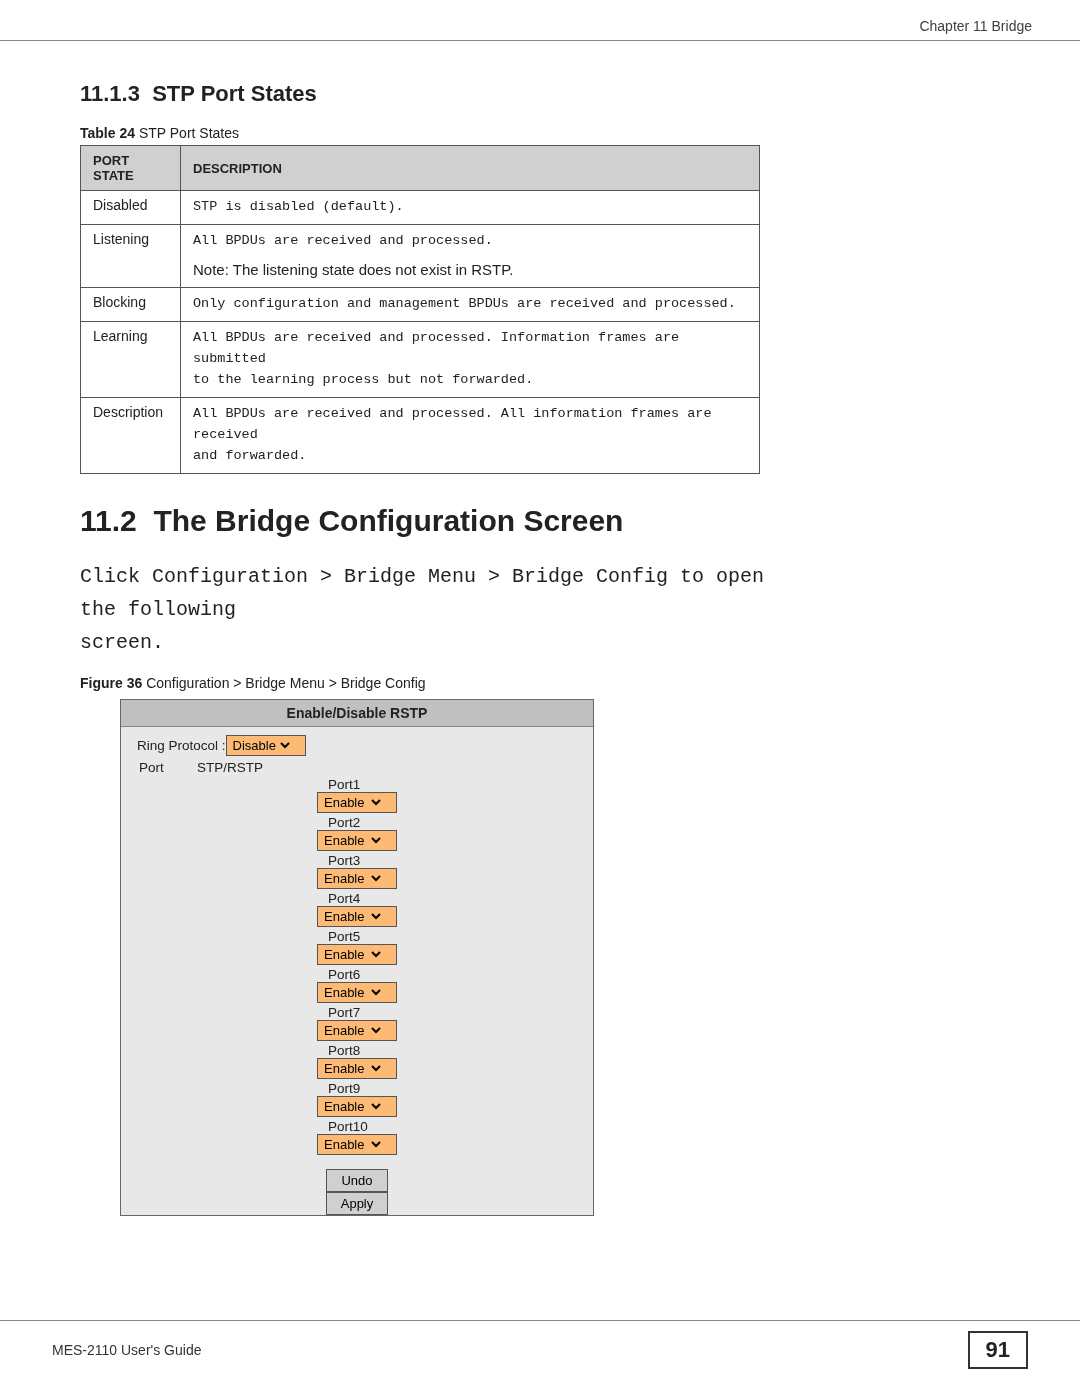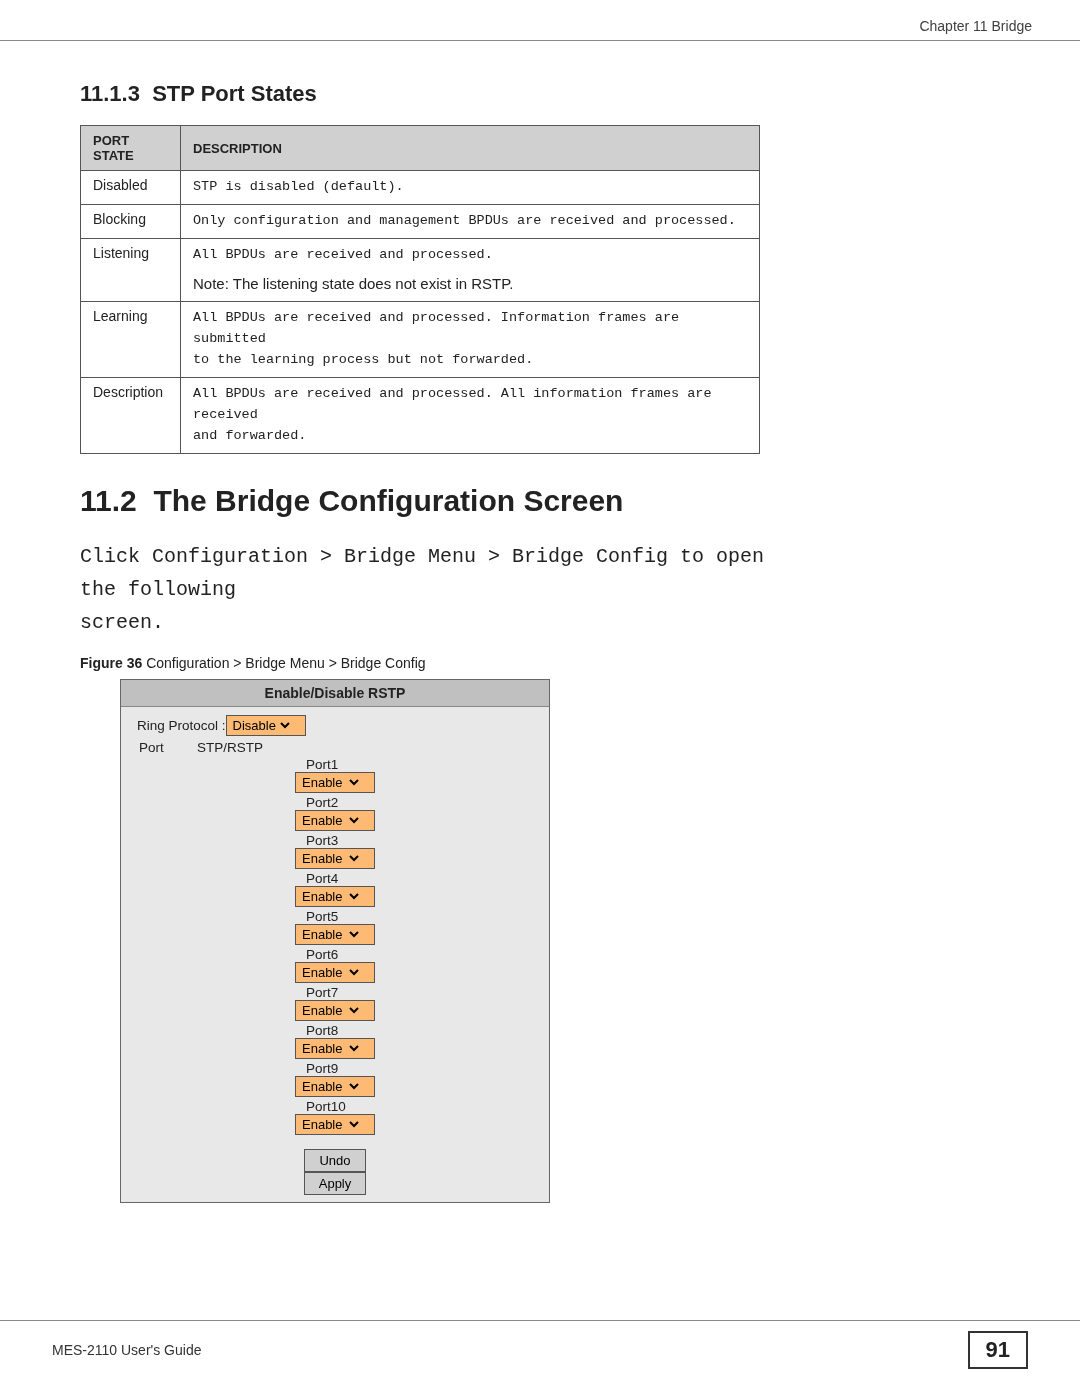--- a/index.html
+++ b/index.html
@@ -95,23 +95,23 @@
       max-width: 700px;
     }
     .figure-caption {
       font-size: 14px;
       margin-bottom: 8px;
       margin-top: 6px;
     }
     
     .ui-screenshot {
       border: 1.5px solid #666;
-      width: 430px;
+      width: 474px;
       background: #e8e8e8;
-      padding: 0 0 7px 0;
+      padding: 0 0 0 0;
       margin-top: 4px;
       margin-left: 40px;
     }
     .ui-title-bar {
       background: #c0c0c0;
       border-bottom: 1.5px solid #888;
       text-align: center;
       font-size: 14px;
       font-weight: bold;
       padding: 5px 0;
@@ -213,45 +213,48 @@
   <span class="chapter-label">Chapter 11 Bridge</span>
 </div>
 
 <div class="content-area">
 
   <h2 class="section-title-small">
     <span>11.1.3</span>&nbsp;&nbsp;<span>STP Port States</span>
   </h2>
 
 
+  <div class="table-caption">
+    <strong>Table 24</strong><span>  STP Port States</span>
+  </div>
 
   <table class="stp-table">
     <thead>
       <tr>
         <th>Port<br>State</th>
         <th>Description</th>
       </tr>
     </thead>
     <tbody>
       <tr>
         <td class="port-state">Disabled</td>
         <td class="description">STP is disabled (default).</td>
-      </tr>
-      <tr>
-        <td class="port-state">Blocking</td>
-        <td class="description">Only configuration and management BPDUs are received and processed.</td>
       </tr>
       <tr>
         <td class="port-state">Listening</td>
         <td class="description">
           All BPDUs are received and processed.<br>
           <span style="font-family: Arial, sans-serif; font-size: 15px; font-weight: normal; display:block; margin-top:6px;">Note: The listening state does not exist in RSTP.</span>
         </td>
       </tr>
       <tr>
+        <td class="port-state">Blocking</td>
+        <td class="description">Only configuration and management BPDUs are received and processed.</td>
+      </tr>
+      <tr>
         <td class="port-state">Learning</td>
         <td class="description">All BPDUs are received and processed. Information frames are submitted<br>to the learning process but not forwarded.</td>
       </tr>
       <tr>
         <td class="port-state">Description</td>
         <td class="description">All BPDUs are received and processed. All information frames are received<br>and forwarded.</td>
       </tr>
     </tbody>
   </table>
 

